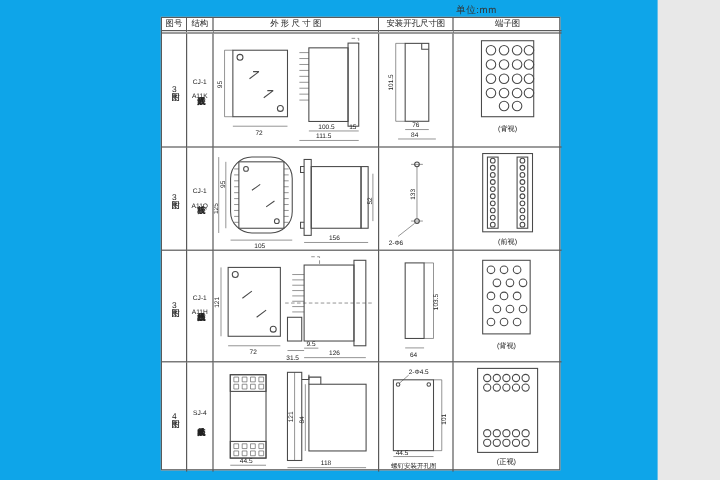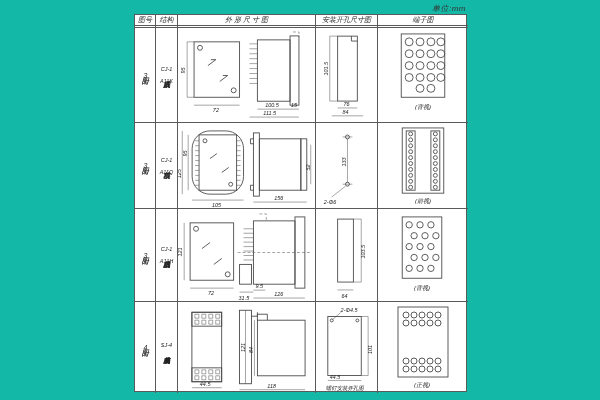--- a/index.html
+++ b/index.html
@@ -1,17 +1,17 @@
 <!DOCTYPE html>
 <html><head>
 <meta charset="utf-8">
 <style>
   * { box-sizing: border-box; margin: 0; padding: 0; }
   body { background: #e8e8e8; font-family: "Liberation Sans", sans-serif; }
-  .page { position: relative; width: 600px; height: 400px; background: #14b8a6; overflow: hidden; font-style: italic; }
+  .page { position: relative; width: 548px; height: 400px; background: #0ea5e9; overflow: hidden; }
   .unit-label { position: absolute; top: 3px; right: 134px; font-size: 8px; color: #333; letter-spacing: 0.5px; }
   .table { position: absolute; left: 134px; top: 14px; width: 333px; height: 378px;
            display: grid; grid-template-columns: 21px 22px 138px 62px 90px;
            grid-template-rows: 13px 95px 86px 93px 91px; border: 1px solid #5a5a5a; background: #fff; }
   .cell { border-right: 1px solid #5a5a5a; border-bottom: 1px solid #5a5a5a; position: relative; overflow: hidden;
           display: flex; align-items: center; justify-content: center; }
   .cell:nth-child(5n) { border-right: none; }
   .row-last { border-bottom: none !important; }
   .hcell { font-size: 7px; color: #222; border-bottom: 3px double #5a5a5a; white-space: nowrap; }
   .vtext { writing-mode: vertical-rl; text-orientation: upright; font-size: 7px; color: #222; line-height: 1.1; }

